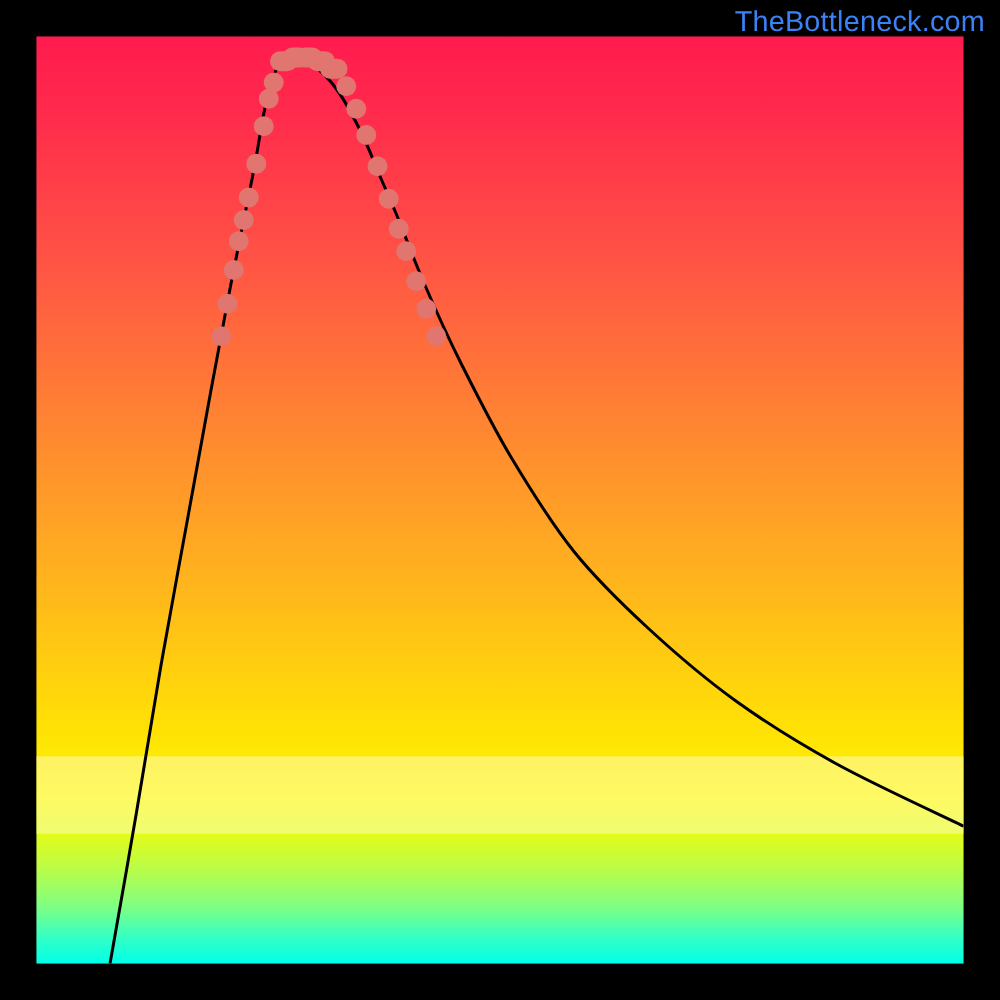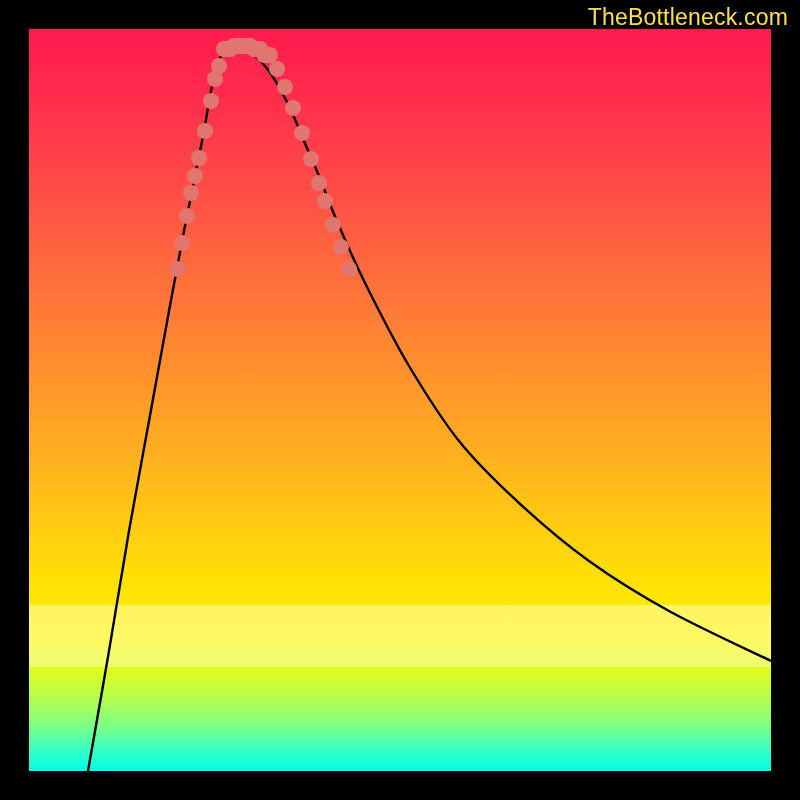--- a/index.html
+++ b/index.html
@@ -52,21 +52,21 @@
     left: 0;
     width: 742px;
     top: 576px;
     height: 62px;
     background: rgba(255,255,230,0.42);
   }
   .watermark {
     position: absolute;
     top: 4px;
     right: 12px;
-    color: #fde047;
+    color: #3b82f6;
     font-size: 23px;
     font-weight: 500;
     letter-spacing: 0.2px;
     user-select: none;
   }
   svg.curve {
     position: absolute;
     left: 0;
     top: 0;
     width: 742px;

